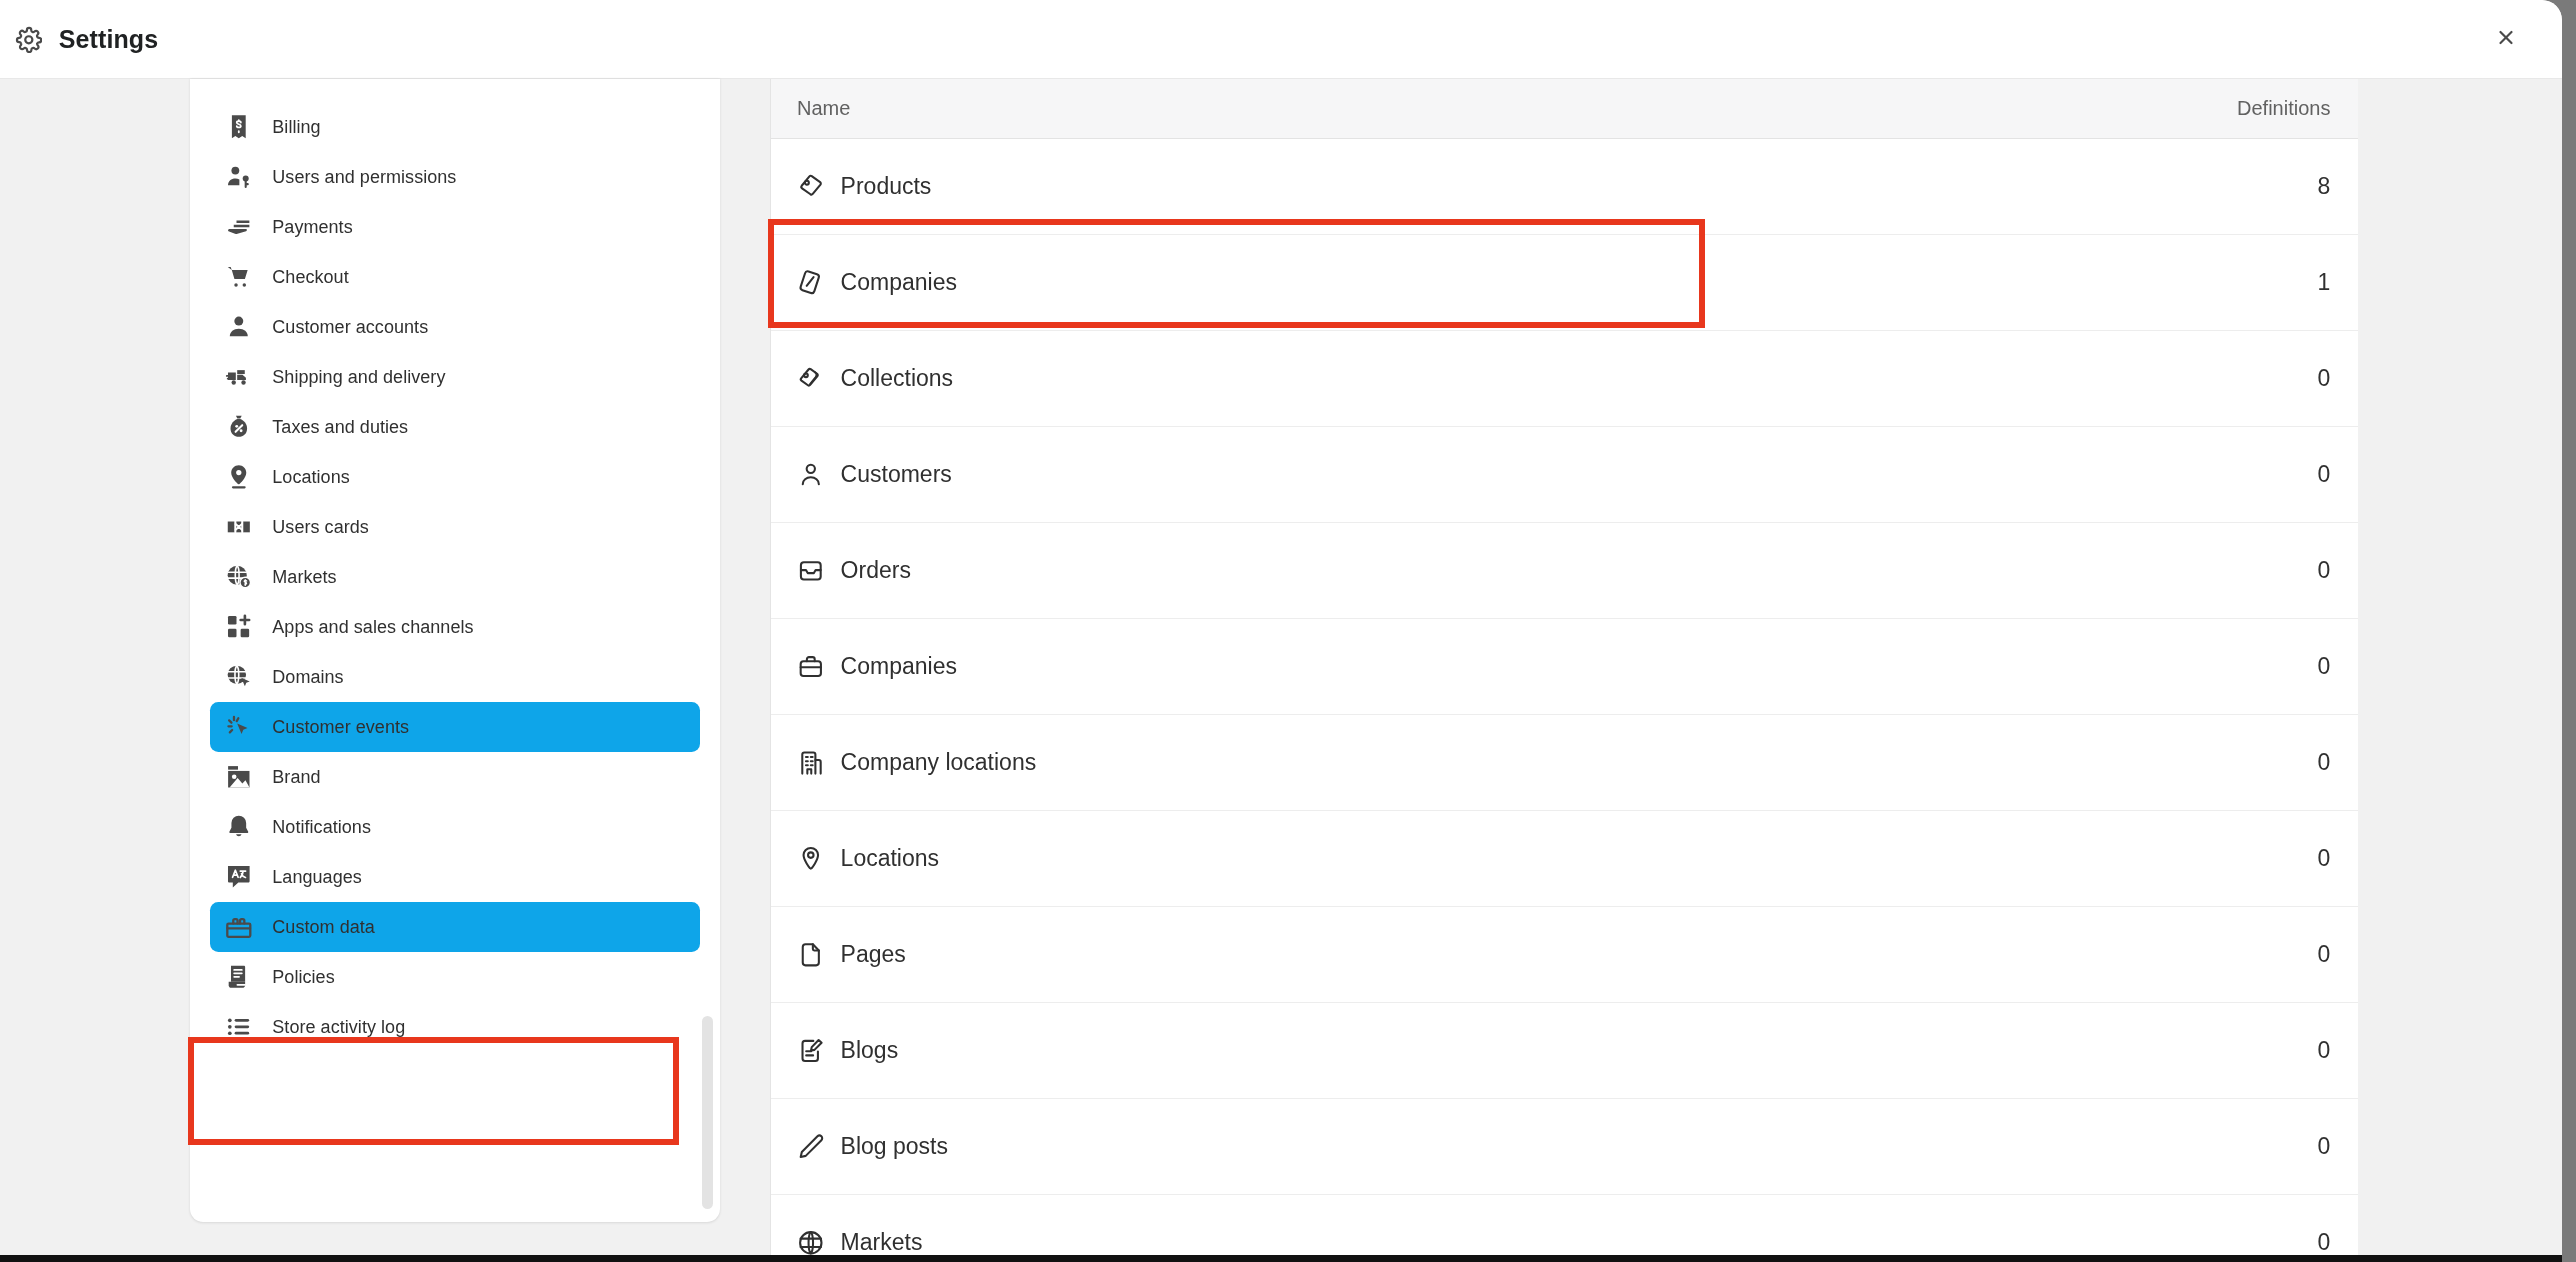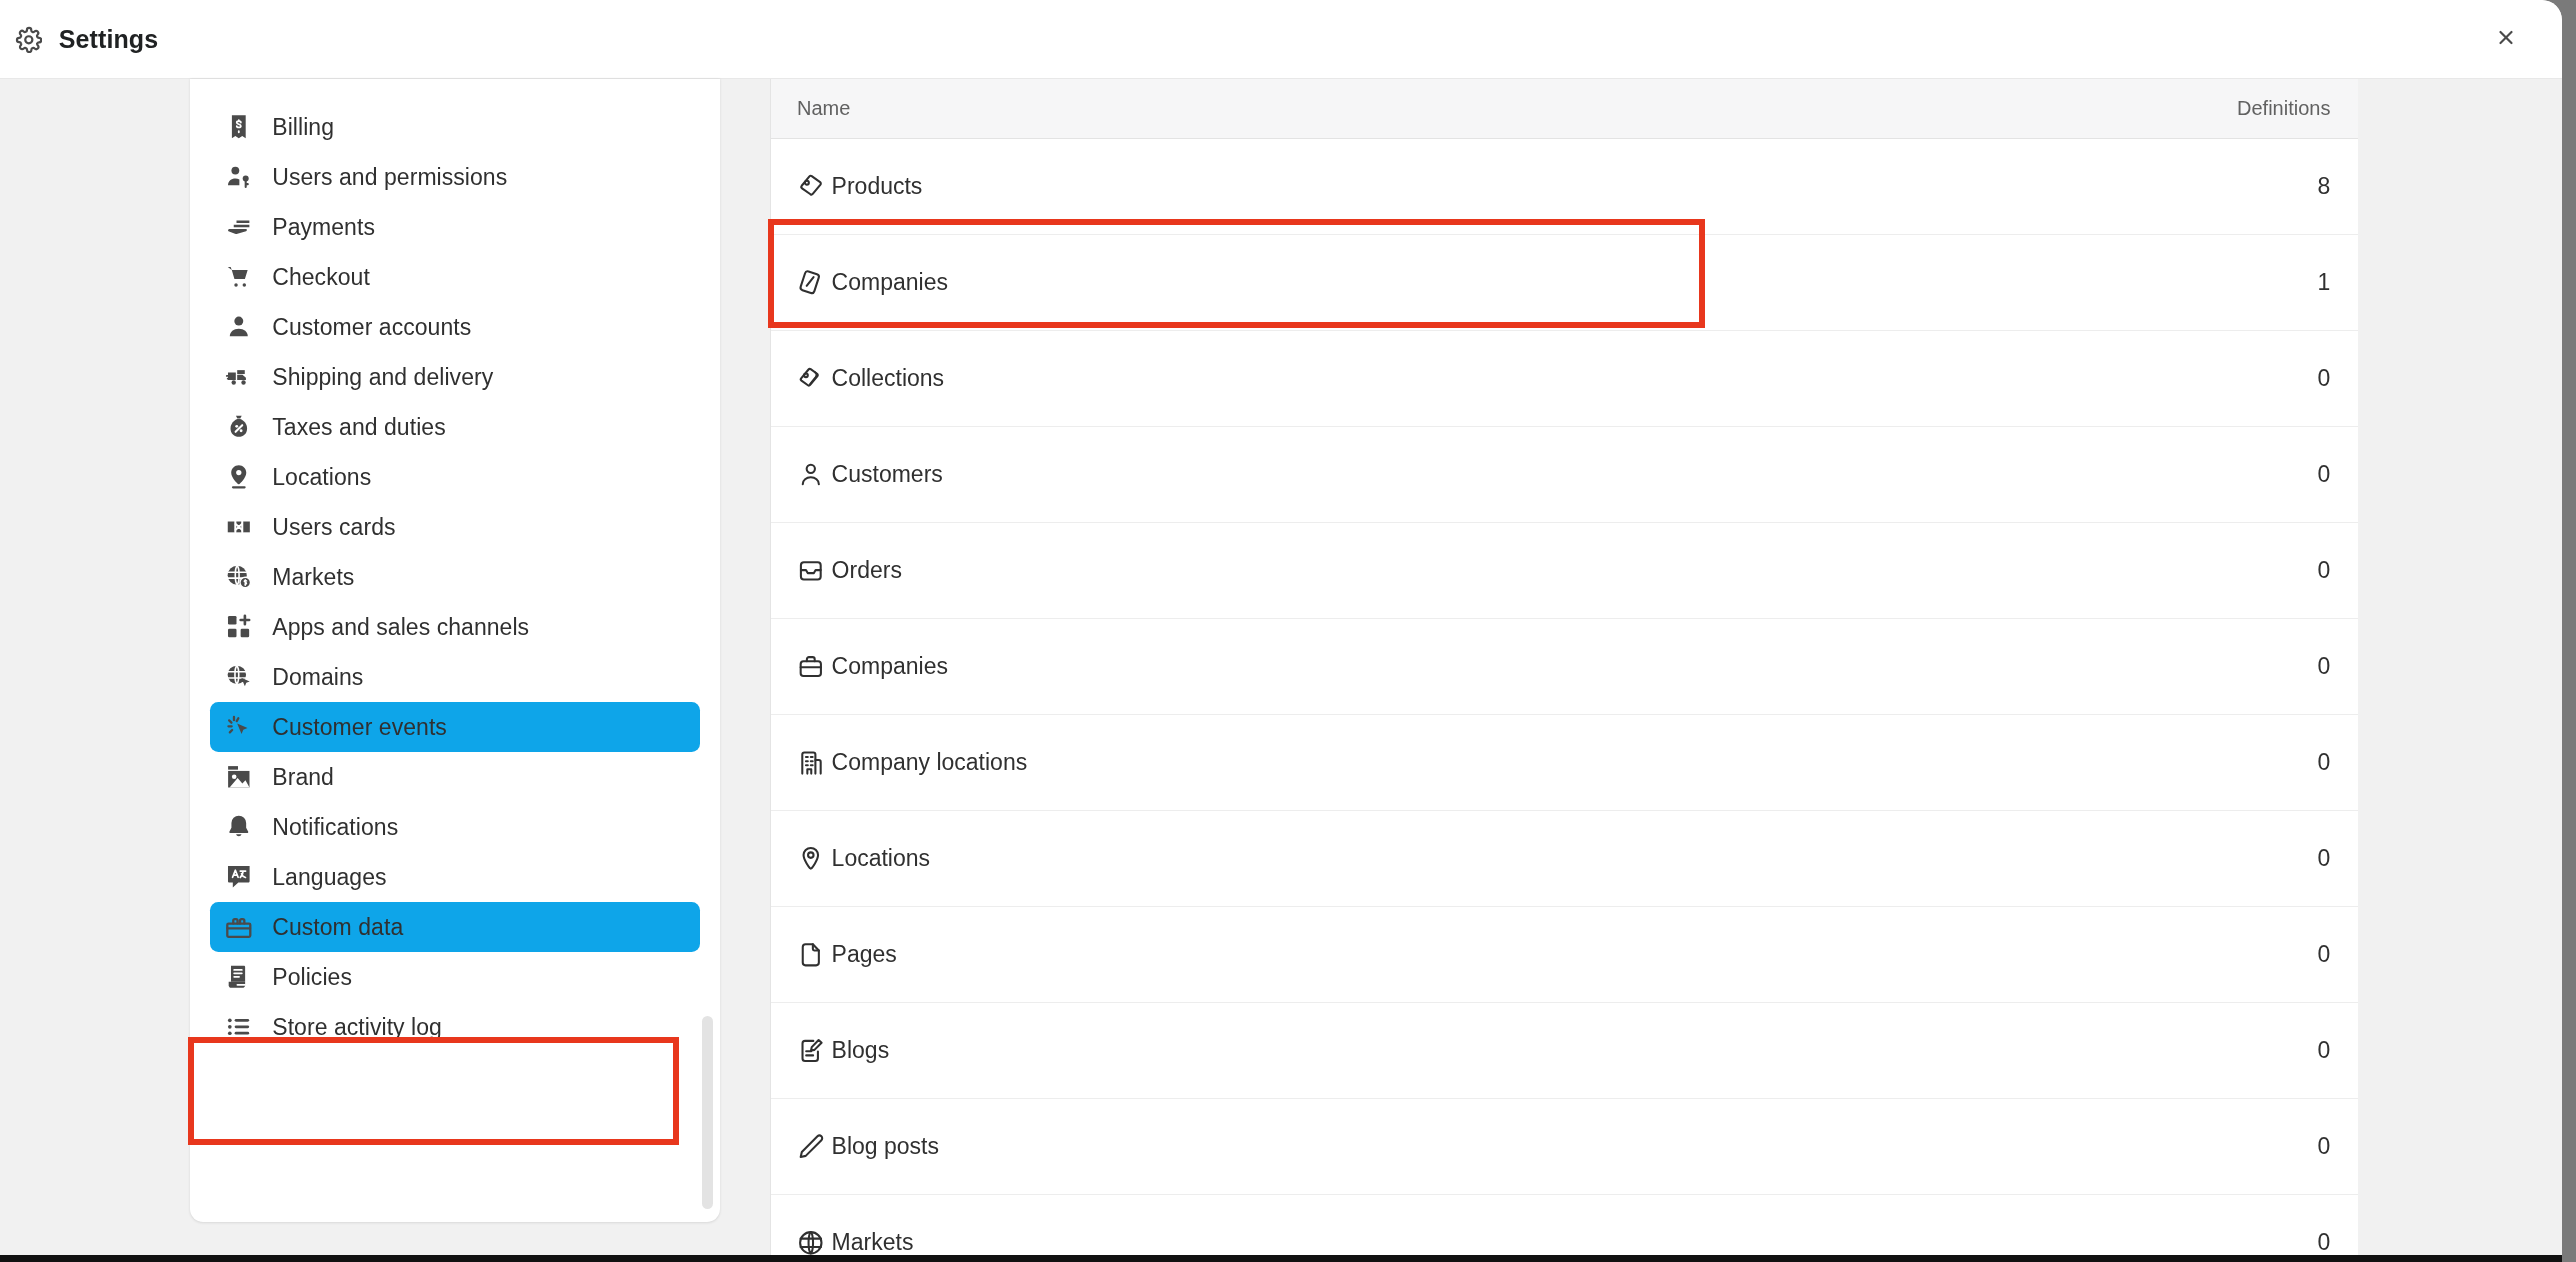--- a/index.html
+++ b/index.html
@@ -99,21 +99,21 @@
   }
   .nav-item.active { background: #0ea5e9; }
   .nav-icon {
     width: 27.6px; height: 27.6px;
     flex: 0 0 27.6px;
     display: flex; align-items: center; justify-content: center;
     color: #4a4a4a;
   }
   .nav-icon svg { width: 27.6px; height: 27.6px; display: block; }
   .nav-label {
-    font-size: 23px;
+    font-size: 18px;
     color: #303030;
     white-space: nowrap;
     letter-spacing: 0.05px;
   }
 
   
   #sidebar-scrollbar {
     position: absolute;
     right: 7.3px; top: 937px;
     width: 11px; height: 193px;
@@ -157,21 +157,21 @@
     height: 96px;
     padding: 0 27.6px 0 26px;
     border-bottom: 0.9px solid #ededed;
     background: #ffffff;
     cursor: pointer;
   }
   .row-name {
     flex: 1;
     display: flex;
     align-items: center;
-    gap: 7px;
+    gap: 16px;
   }
   .row-icon {
     width: 27.6px; height: 27.6px;
     flex: 0 0 27.6px;
     display: flex; align-items: center; justify-content: center;
     color: #303030;
   }
   .row-icon svg { width: 27.6px; height: 27.6px; display: block; }
   .row-label {
     font-size: 23px;

